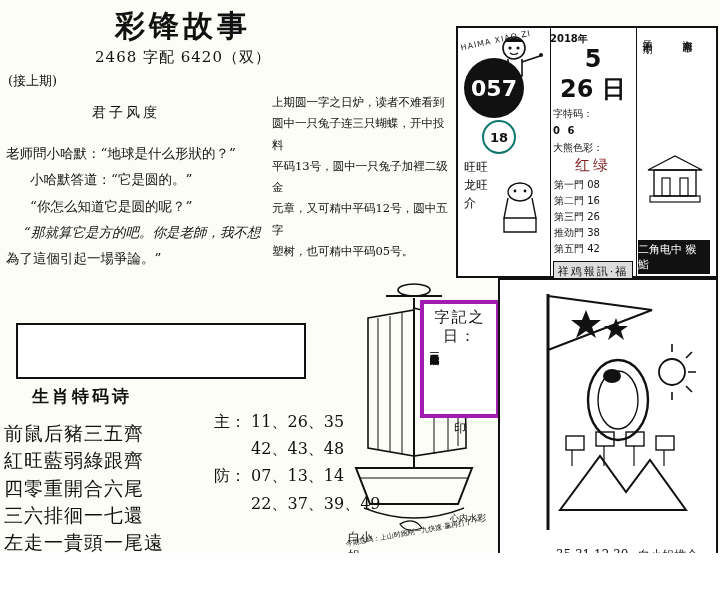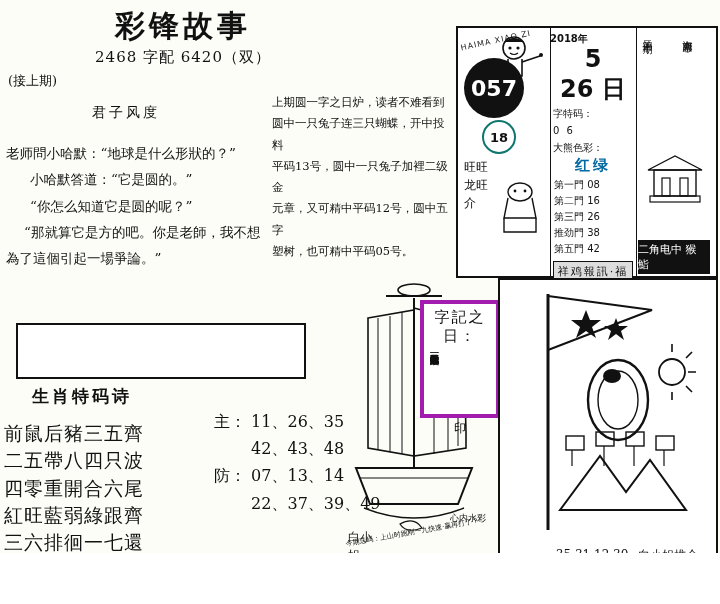--- a/index.html
+++ b/index.html
@@ -34,21 +34,21 @@
     font-family:"DejaVu Serif","Liberation Serif",serif;
   }
   .story{
     position:absolute;left:6px;top:140px;width:270px;
     font-family:"DejaVu Serif","Liberation Serif",serif;
     font-size:13.5px;line-height:1.95;
   }
   .story div{white-space:nowrap;}
   .ind1{padding-left:0px;}
   .ind2{padding-left:24px;}
-  .ind3{padding-left:18px;}
+  .ind3{padding-left:18px;font-style:italic;}
   
   .midtext{
     position:absolute;left:272px;top:92px;width:180px;
     font-family:"DejaVu Serif","Liberation Serif",serif;
     font-size:11.5px;line-height:1.85;
   }
   
   .ticket{
     position:absolute;left:456px;top:26px;width:258px;height:248px;
     border:2px solid #111;background:#fff;
@@ -86,21 +86,21 @@
   .tk-right{
     position:absolute;left:178px;top:0;width:78px;height:100%;
   }
   .tk-right .vline{
     writing-mode:vertical-rl;text-orientation:upright;
     font-size:10px;line-height:1.5;letter-spacing:1px;
   }
   .tk-black{
     background:#111;color:#fff;font-size:11px;text-align:left;padding:2px 0;
   }
-  .tk-red{color:#0369a1;font-weight:bold;font-size:15px;text-align:center;letter-spacing:3px;}
+  .tk-red{color:#7f1d1d;font-weight:normal;font-size:15px;text-align:center;letter-spacing:3px;}
   .tk-gray{background:#ddd;border:1px solid #111;font-size:11px;text-align:center;letter-spacing:2px;padding:2px 0;}
   .small-rows{font-size:10px;line-height:1.6;}
   
   .emptybox{
     position:absolute;left:16px;top:323px;width:286px;height:52px;border:2px solid #111;background:#fff;
   }
   
   .poem-title{
     position:absolute;left:32px;top:385px;font-size:17px;letter-spacing:3px;font-weight:bold;
     font-family:"DejaVu Serif","Liberation Serif",serif;
@@ -198,21 +198,21 @@
         <circle cx="19" cy="13" r="1.4" fill="#111"></circle>
         <circle cx="29" cy="13" r="1.4" fill="#111"></circle>
       </svg>
     </div>
 
     <div class="tk-mid">
       <div class="date">2018年</div>
       <div class="bigday">5</div>
       <div class="bigday">26 日</div>
       <div class="row">字特码：</div>
-      <div class="row" style="font-weight:normal;letter-spacing:2px">0 6</div>
+      <div class="row" style="font-weight:bold;letter-spacing:2px">0 6</div>
       <div class="row">大熊色彩：</div>
       <div class="tk-red">红绿</div>
       <div class="small-rows" style="padding:2px 4px">
         <div class="nowrap">
           <span>第一門</span>
           <span>08</span>
         </div>
         <div class="nowrap">
           <span>第二門</span>
           <span>16</span>
@@ -245,23 +245,22 @@
       </svg>
       <div class="tk-black" style="position:absolute;left:2px;bottom:2px;width:72px">二角电中 猴 鮨</div>
     </div>
   </div>
 
   <div class="emptybox"></div>
 
   <div class="poem-title">生肖特码诗</div>
   <div class="poem-lines">
     <div>前鼠后豬三五齊</div>
-    <div>二五帶八四只波</div>
+    <div>紅旺藍弱綠跟齊</div>
     <div>四零重開合六尾</div>
-    <div>紅旺藍弱綠跟齊</div>
     <div>三六排徊一七還</div>
     <div>左走一貴頭一尾遠</div>
     <div>一一色又想必效</div>
   </div>
 
   <div class="nums">
     <div>
       <span class="lbl">主：</span>
       <span>11、26、35</span>
     </div>

